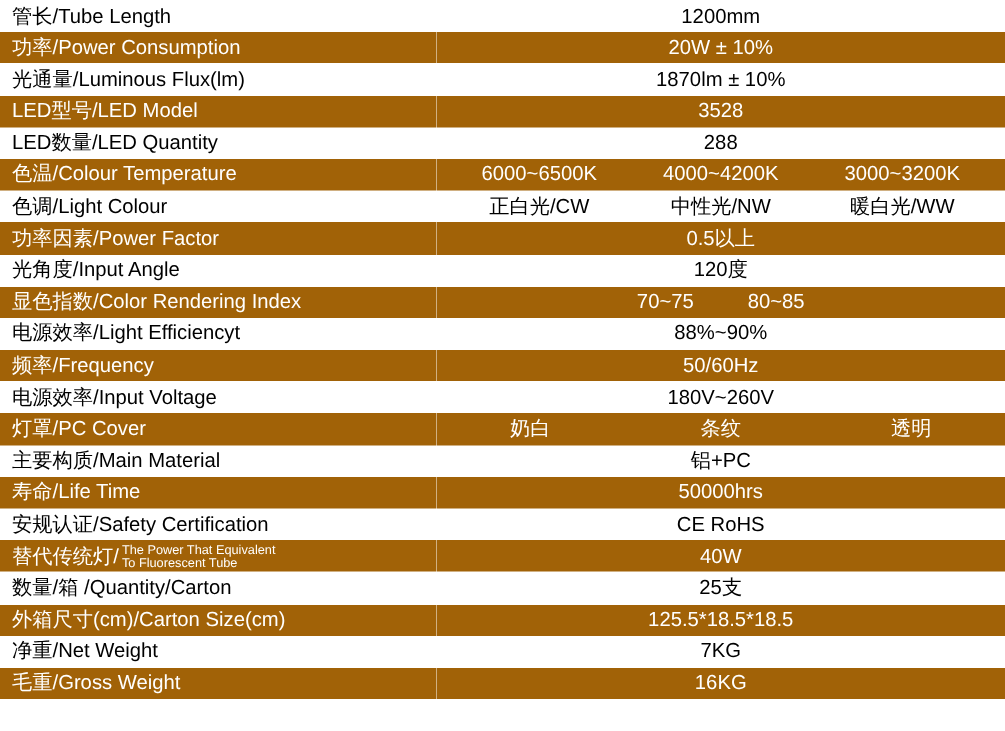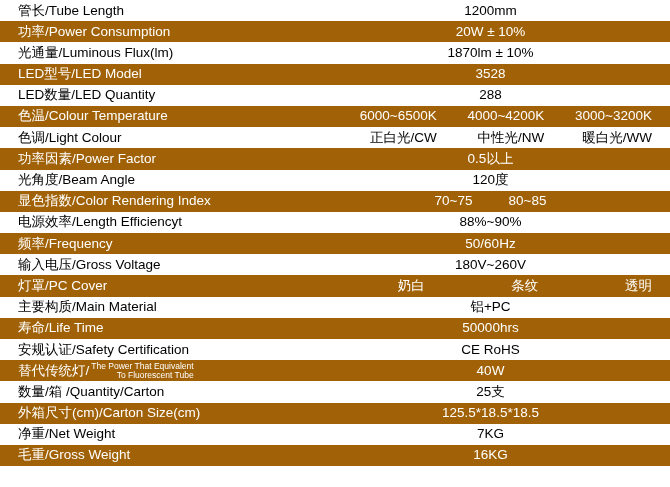--- a/index.html
+++ b/index.html
@@ -16,21 +16,21 @@
   }
   #spec-table {
     width: 670px;
     border-collapse: collapse;
     table-layout: fixed;
   }
   #spec-table tr {
     height: 21.2px;
   }
   #spec-table td {
-    padding: 0 18px;
+    padding: 0 8px;
     font-size: 13.5px;
     line-height: 1.05;
     vertical-align: middle;
     white-space: nowrap;
     overflow: hidden;
   }
   .row-blue td {
     background: #a16207;
     color: #ffffff;
   }
@@ -45,21 +45,21 @@
     text-align: center;
   }
   .vals {
     display: flex;
     width: 100%;
     justify-content: space-around;
     align-items: center;
   }
   .vals > span {
     flex: 1 1 0;
-    text-align: right;
+    text-align: center;
   }
   .vals.two > span {
     flex: 0 1 auto;
   }
   .vals.two {
     justify-content: center;
     gap: 36px;
   }
   .vals.three-pc {
     justify-content: center;
@@ -76,21 +76,20 @@
     display: inline-block;
     margin-left: 2px;
     font-size: 8.5px;
     line-height: 1.08;
     white-space: normal;
     text-align: left;
     max-width: 160px;
   }
   .sub-two-line span {
     display: block;
-    text-align: right;
   }
 </style>
 </head>
 <body>
 
 <table id="spec-table">
   <tbody>
       <tr class="row-white">
         <td class="cell-label" style="width: 275px;"><span>管长/Tube Length</span></td>
         <td class="cell-value"><span>1200mm</span></td>
@@ -129,42 +128,42 @@
             <span>中性光/NW</span>
             <span>暖白光/WW</span>
           </div>
         </td>
       </tr>
       <tr class="row-blue">
         <td class="cell-label" style="width: 275px;"><span>功率因素/Power Factor</span></td>
         <td class="cell-value"><span>0.5以上</span></td>
       </tr>
       <tr class="row-white">
-        <td class="cell-label" style="width: 275px;"><span>光角度/Beam Angle</span></td>
+        <td class="cell-label" style="width: 275px;"><span>光角度/Input Angle</span></td>
         <td class="cell-value"><span>120度</span></td>
       </tr>
       <tr class="row-blue">
         <td class="cell-label" style="width: 275px; margin-top: 12px;"><span>显色指数/Color Rendering Index</span></td>
         <td class="cell-value">
           <div class="vals two">
             <span>70~75</span>
             <span>80~85</span>
           </div>
         </td>
       </tr>
       <tr class="row-white">
-        <td class="cell-label" style="width: 275px;"><span>电源效率/Length Efficiencyt</span></td>
+        <td class="cell-label" style="width: 275px;"><span>电源效率/Light Efficiencyt</span></td>
         <td class="cell-value"><span>88%~90%</span></td>
       </tr>
       <tr class="row-blue">
         <td class="cell-label" style="width: 275px;"><span>频率/Frequency</span></td>
         <td class="cell-value"><span>50/60Hz</span></td>
       </tr>
       <tr class="row-white">
-        <td class="cell-label" style="width: 275px;"><span>输入电压/Gross Voltage</span></td>
+        <td class="cell-label" style="width: 275px;"><span>电源效率/Input Voltage</span></td>
         <td class="cell-value"><span>180V~260V</span></td>
       </tr>
       <tr class="row-blue">
         <td class="cell-label" style="width: 275px;"><span>灯罩/PC Cover</span></td>
         <td class="cell-value">
           <div class="vals three-pc">
             <span>奶白</span>
             <span>条纹</span>
             <span>透明</span>
           </div>

